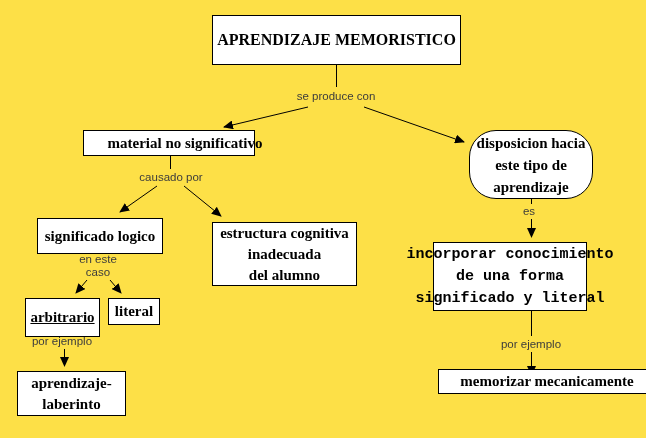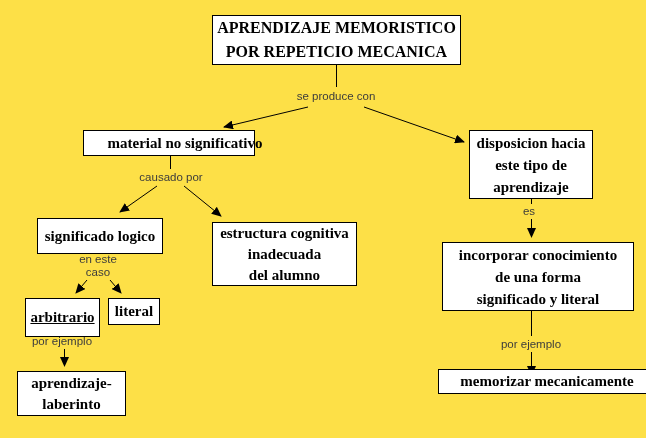--- a/index.html
+++ b/index.html
@@ -46,28 +46,28 @@
     font-family: "Liberation Sans", sans-serif;
     font-size: 11.5px;
     line-height: 13px;
     text-align: center;
     white-space: nowrap;
   }
   
   #n-root        { left: 212px; top: 15px;  width: 249px; height: 50px; font-size: 16px; }
   #n-root .tline { line-height: 24px; }
   #n-material    { left: 83px;  top: 130px; width: 172px; height: 26px; padding-left: 32px; }
-  #n-disposicion { left: 469px; top: 130px; width: 124px; height: 69px; }
+  #n-disposicion { left: 469px; top: 130px; width: 124px; height: 69px; border-radius: 27px; }
   #n-disposicion .tline { line-height: 22px; }
   #n-significado { left: 37px;  top: 218px; width: 126px; height: 36px; }
   #n-estructura  { left: 212px; top: 222px; width: 145px; height: 64px; }
   #n-arbitrario  { left: 25px;  top: 298px; width: 75px;  height: 39px; text-decoration: underline; }
   #n-literal     { left: 108px; top: 298px; width: 52px;  height: 27px; }
   #n-laberinto   { left: 17px;  top: 371px; width: 109px;  height: 45px; }
-  #n-incorporar  { left: 442px; top: 242px; width: 192px; height: 69px; }
+  #n-incorporar  { left: 433px; top: 242px; width: 154px; height: 69px; font-family: Liberation Mono, monospace; }
   #n-incorporar .tline { line-height: 22px; }
   #n-memorizar   { left: 438px; top: 369px; width: 218px; height: 25px; }
   
   #l-seproduce   { left: 336px; top: 90px;  }
   #l-causadopor  { left: 171px; top: 171px; }
   #l-enestecaso  { left: 98px;  top: 253px; }
   #l-porejemplo1 { left: 62px;  top: 335px; }
   #l-es          { left: 529px; top: 205px; }
   #l-porejemplo2 { left: 531px; top: 338px; }
 </style>
@@ -96,21 +96,20 @@
       <line x1="64.5" y1="349" x2="64.5" y2="366" marker-end="url(#ah)"></line>
       <line x1="531.5" y1="199" x2="531.5" y2="204"></line>
       <line x1="531.5" y1="219" x2="531.5" y2="237" marker-end="url(#ah)"></line>
       <line x1="531.5" y1="311" x2="531.5" y2="336"></line>
       <line x1="531.5" y1="352" x2="531.5" y2="375" marker-end="url(#ah)"></line>
     </g>
   </svg>
 
   <div class="node" id="n-root">
     <span class="tline">APRENDIZAJE MEMORISTICO</span>
-    <span class="tline">POR REPETICIO MECANICA</span>
   </div>
 
   <div class="link-label" id="l-seproduce">se produce con</div>
 
   <div class="node" id="n-material">
     <span class="tline">material no significativo</span>
   </div>
 
   <div class="node" id="n-disposicion">
     <span class="tline">disposicion hacia</span>

